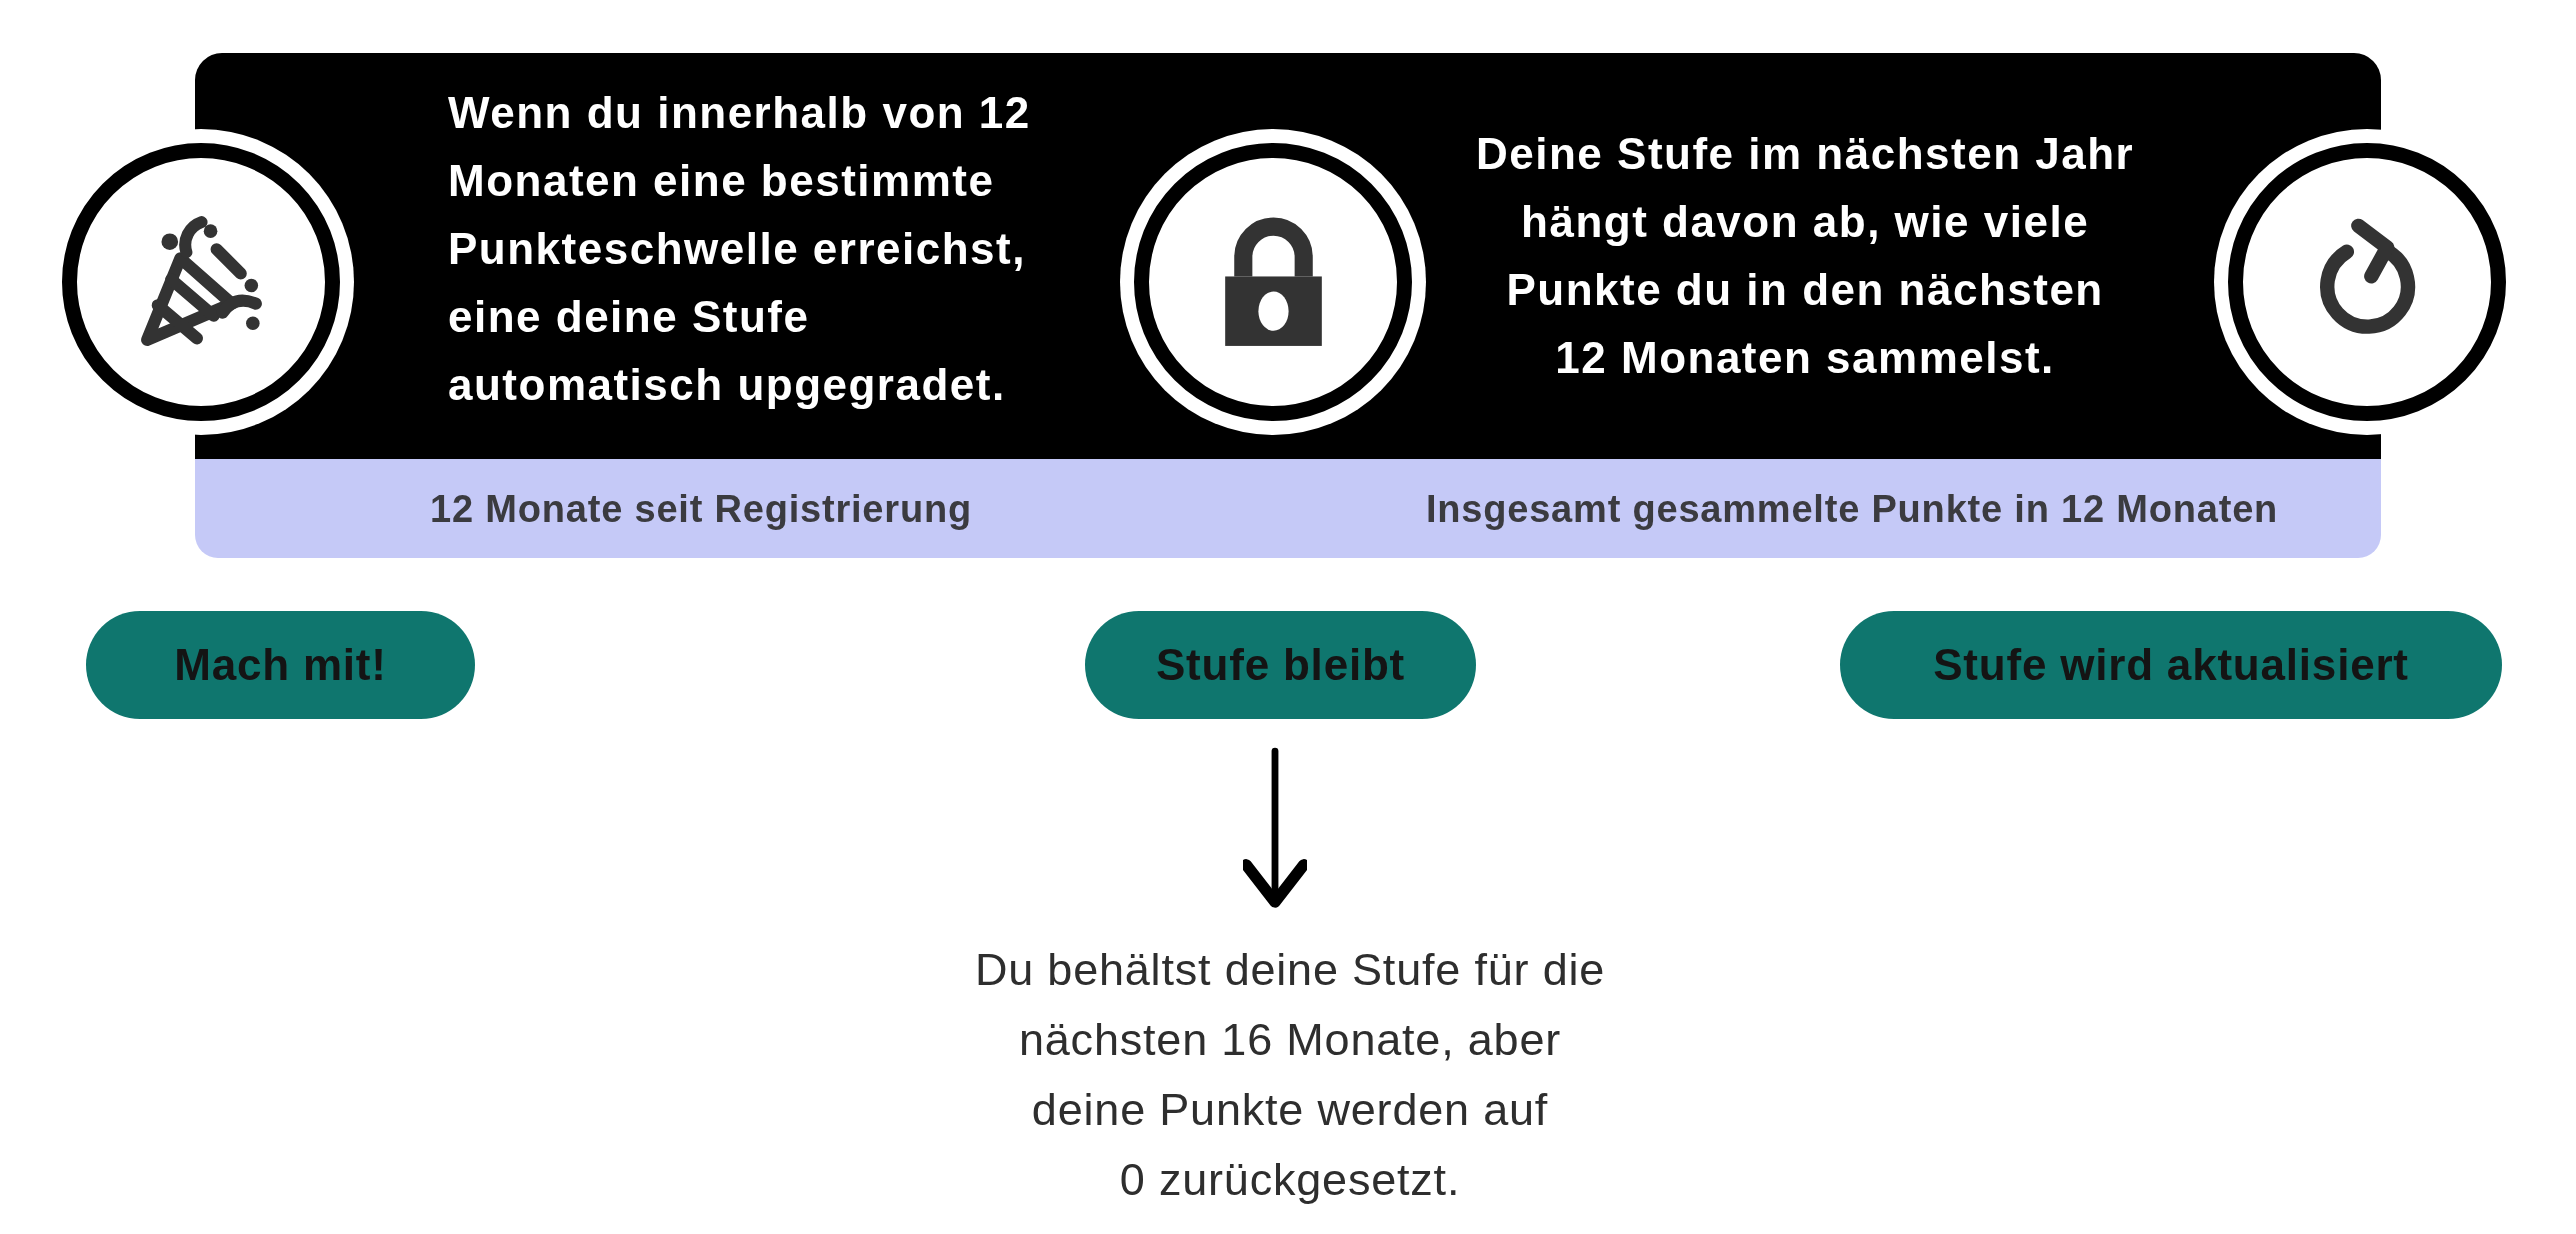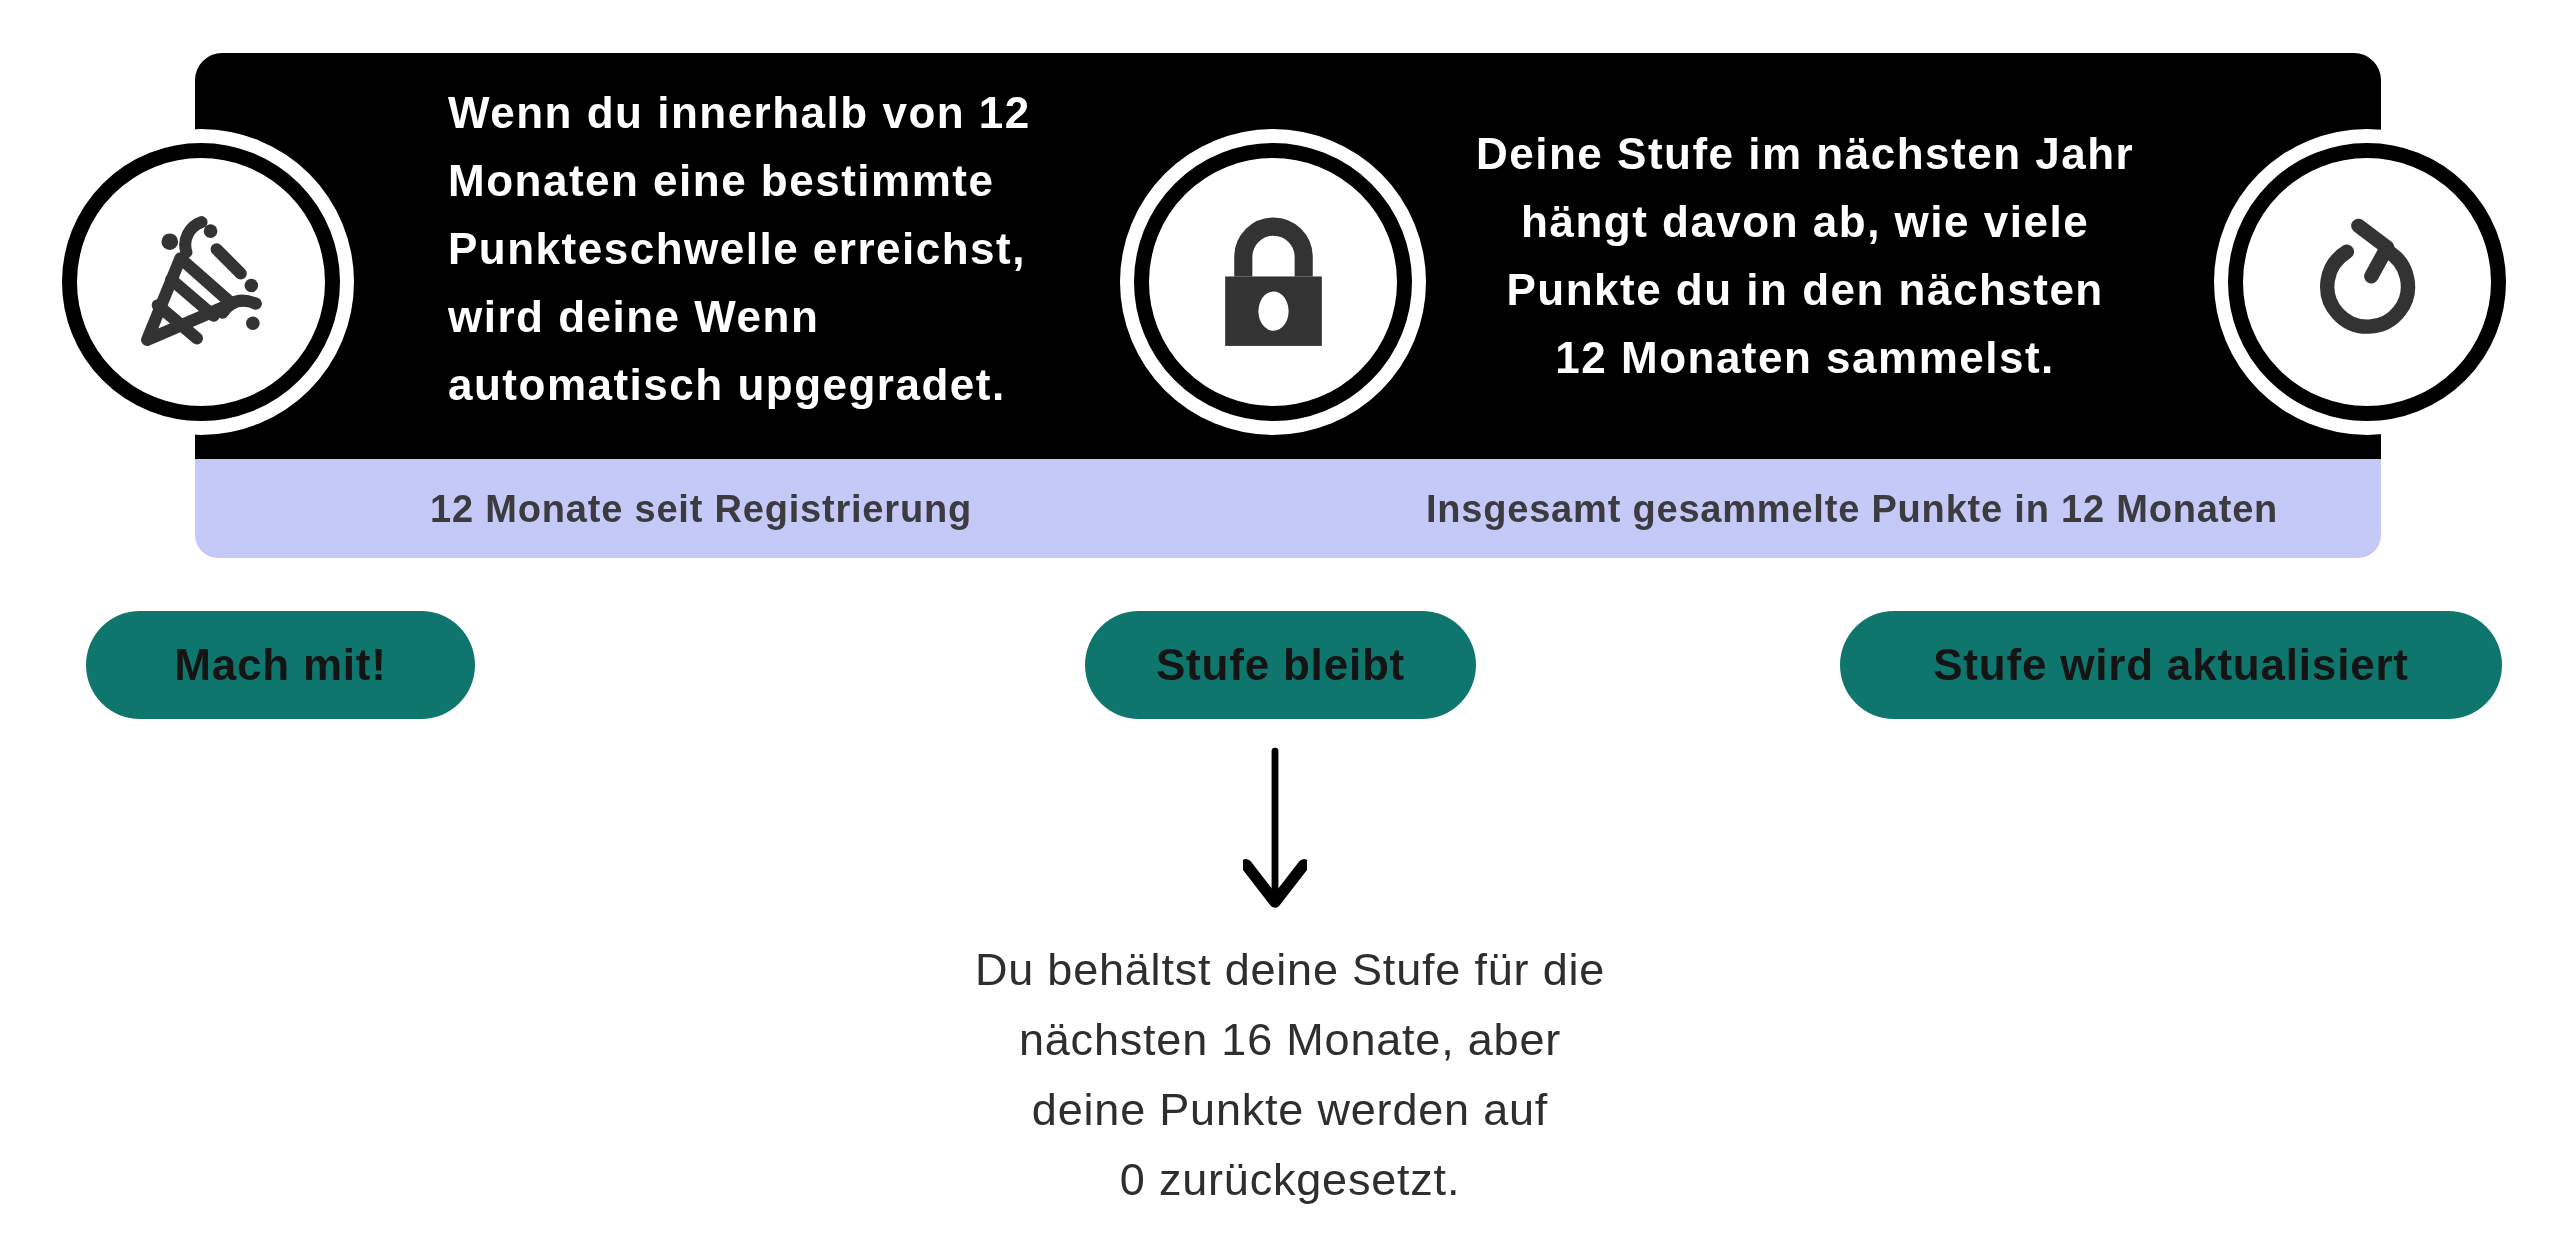--- a/index.html
+++ b/index.html
@@ -71,21 +71,21 @@
 
   <div class="strip">
     <span class="strip-label" style="left:506px;">12 Monate seit Registrierung</span>
     <span class="strip-label" style="left:1657px;">Insgesamt gesammelte Punkte in 12 Monaten</span>
   </div>
 
   <div class="banner-text banner-text-left">
     <div>Wenn du innerhalb von 12</div>
     <div>Monaten eine bestimmte</div>
     <div>Punkteschwelle erreichst,</div>
-    <div>wird deine Wenn</div>
+    <div>eine deine Stufe</div>
     <div>automatisch upgegradet.</div>
   </div>
 
   <div class="banner-text banner-text-right">
     <div>Deine Stufe im nächsten Jahr</div>
     <div>hängt davon ab, wie viele</div>
     <div>Punkte du in den nächsten</div>
     <div>12 Monaten sammelst.</div>
   </div>
 

